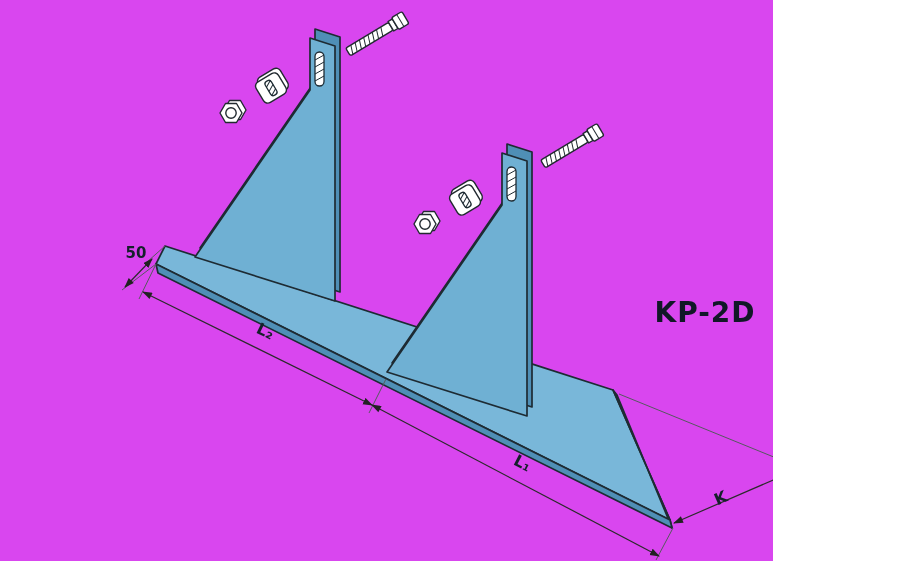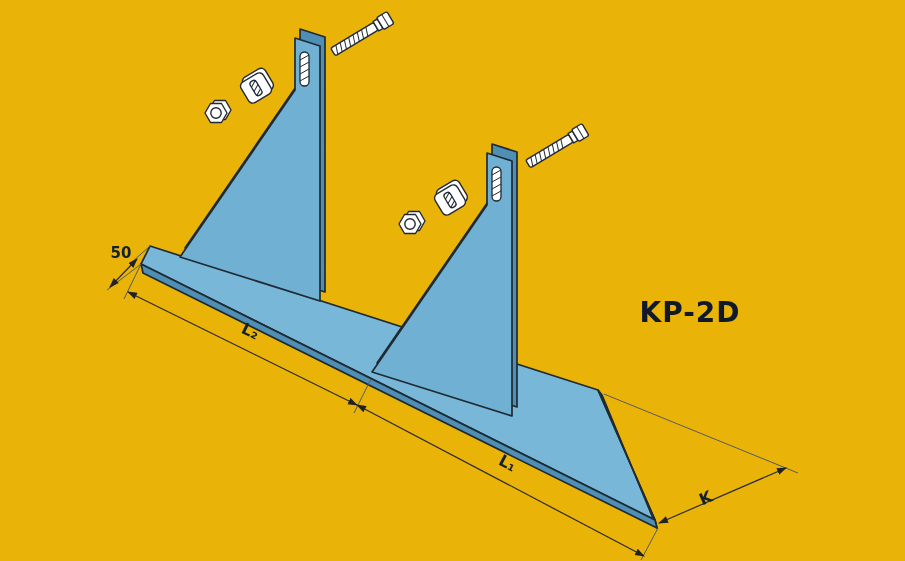--- a/index.html
+++ b/index.html
@@ -1,17 +1,17 @@
 <!DOCTYPE html>
 <html><head>
 <meta charset="utf-8">
 <style>
   html,body{margin:0;padding:0;background:#ffffff;}
-  .canvas{width:905px;height:561px;background:#eab308;position:relative;overflow:hidden;
-          font-family:"DejaVu Sans",sans-serif;}
+  .canvas{width:758px;height:561px;background:#d946ef;position:relative;overflow:hidden;
+          font-family:"DejaVu Sans",sans-serif;padding-left:15px;}
   svg{display:block;}
   .part{stroke:#1e2b33;stroke-width:1.7;stroke-linejoin:round;}
   .top{fill:#79b7d9;}
   .face{fill:#6fb0d3;}
   .shade{fill:#4f8fb6;}
   .hw{fill:#ffffff;stroke:#222a30;stroke-width:1.4;stroke-linejoin:round;}
   .hwline{stroke:#222a30;stroke-width:1;}
   .slot{fill:#ffffff;stroke:#1e2b33;stroke-width:1.3;}
   .hatch{stroke:#1e2b33;stroke-width:1;}
   .ext{stroke:#555a5e;stroke-width:1;fill:none;}

